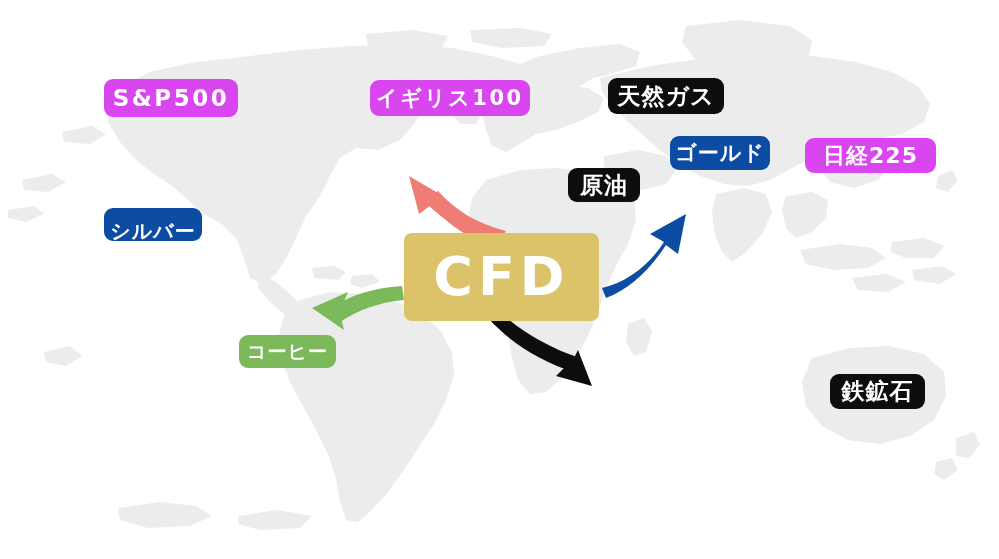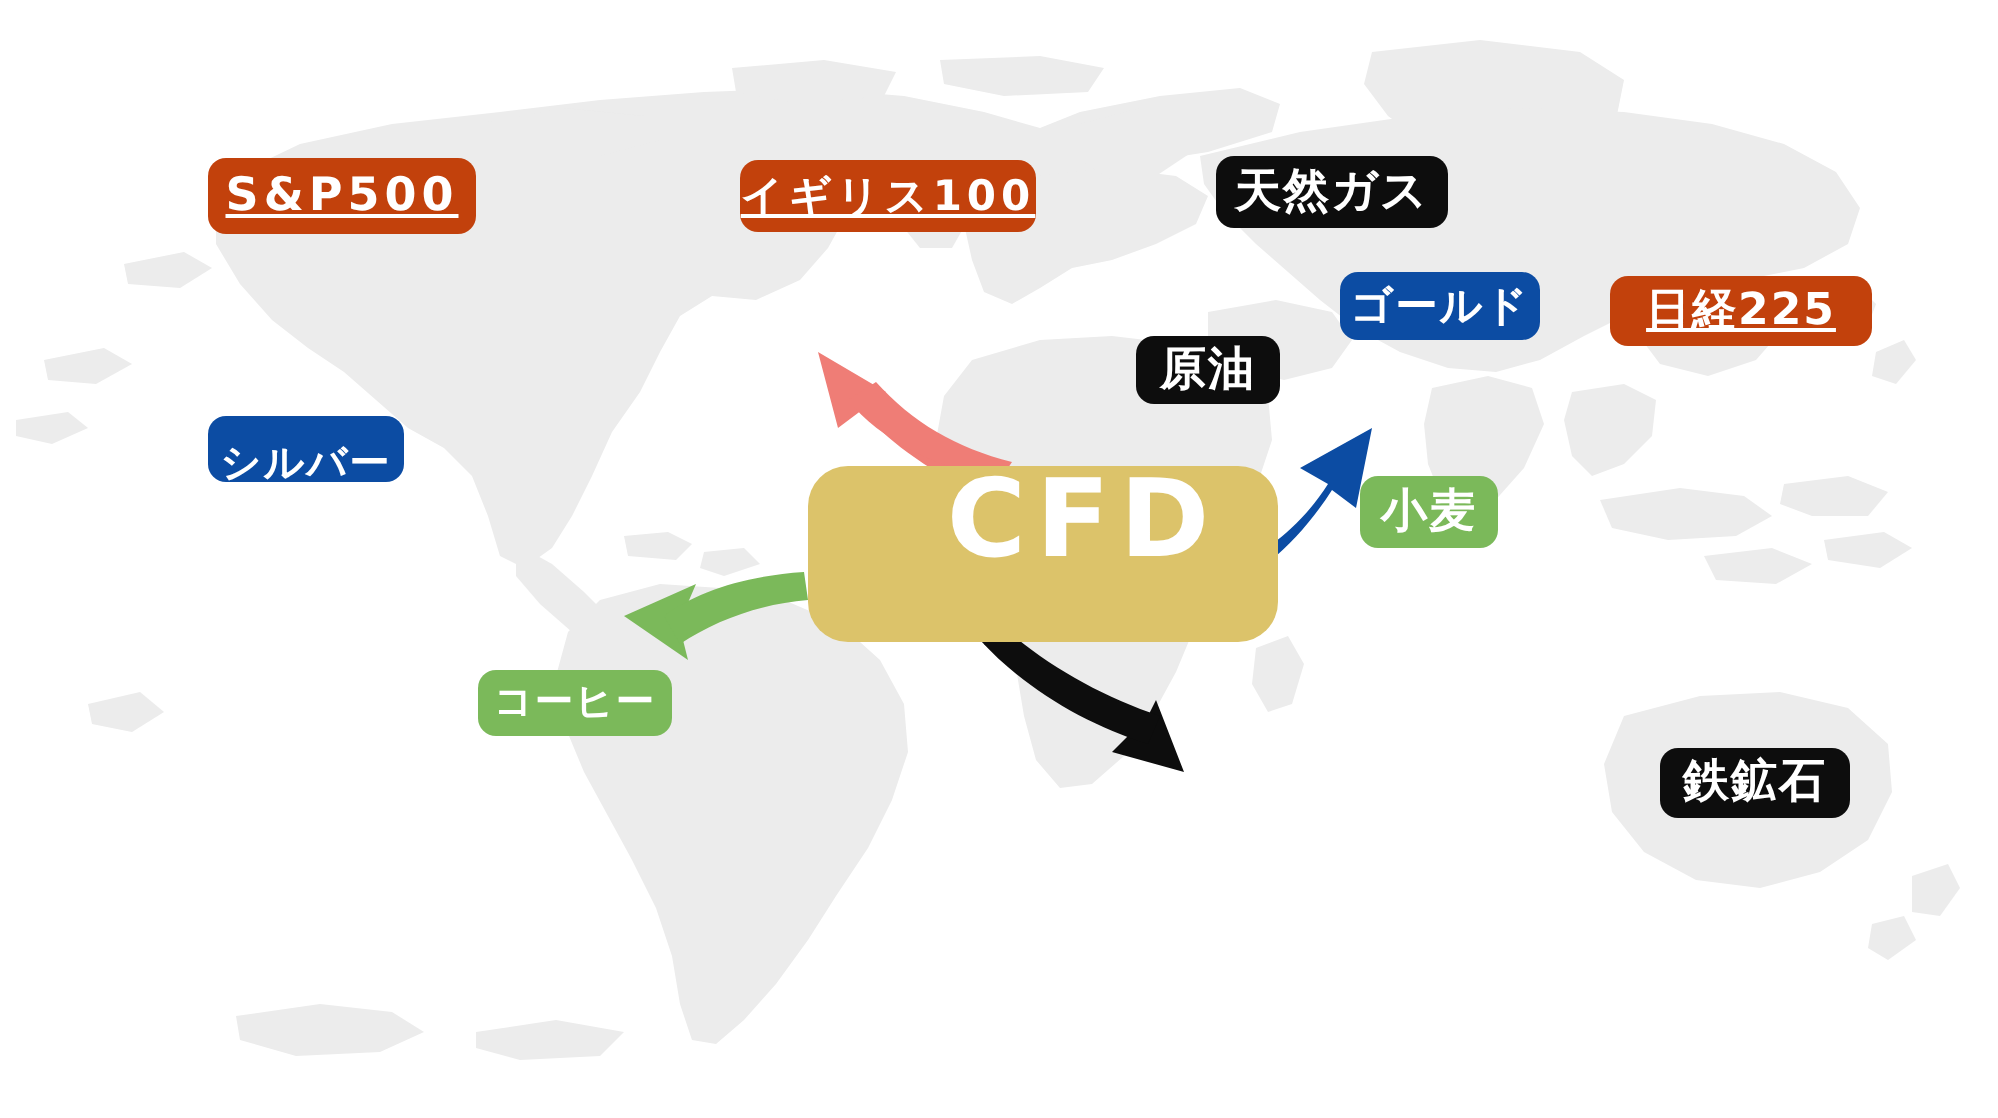--- a/index.html
+++ b/index.html
@@ -53,39 +53,39 @@
     font-family: "DejaVu Sans", sans-serif;
     letter-spacing: 2.5px;
     font-weight: 700;
   }
   .badge-jp {
     font-family: "DejaVu Sans", "Liberation Sans", sans-serif;
     letter-spacing: 1px;
   }
 
   
-  .c-red   { background: #c2410c; text-decoration: underline; }
+  .c-red   { background: #d946ef; }
   .c-blue  { background: #0c4ca3; }
   .c-green { background: #7bb95a; }
   .c-black { background: #0d0d0d; }
 
   
   #cfd-node {
     position: absolute;
     left: 404px;
     top: 233px;
     width: 195px;
     height: 88px;
     background: #ddc濃;
     background: #dcc36a;
-    border-radius: 20px;
+    border-radius: 8px;
     display: flex;
+    align-items: center;
     justify-content: center;
     z-index: 5;
-    padding-left: 40px;
   }
   #cfd-label {
     color: #ffffff;
     font-family: "DejaVu Sans", sans-serif;
     font-size: 54px;
     font-weight: 700;
     letter-spacing: 5px;
     line-height: 1;
   }
 
@@ -238,21 +238,21 @@
   </svg>
 
   <div id="cfd-node">
     <span id="cfd-label">CFD</span>
   </div>
 
   <div class="badge badge-latin c-red" style="left:104px; top:79px; width:134px; height:38px; font-size:23px;">
     <span>S&amp;P500</span>
   </div>
 
-  <div class="badge badge-latin c-red" style="left:370px; top:80px; width:148px; height:36px; font-size:21px;">
+  <div class="badge badge-latin c-red" style="left:370px; top:80px; width:160px; height:36px; font-size:21px;">
     <span>イギリス100</span>
   </div>
 
   <div class="badge badge-jp c-black" style="left:608px; top:78px; width:116px; height:36px; font-size:23px;">
     <span>天然ガス</span>
   </div>
 
   <div class="badge badge-jp c-blue" style="left:670px; top:136px; width:100px; height:34px; font-size:21px;">
     <span>ゴールド</span>
   </div>
@@ -262,23 +262,20 @@
   </div>
 
   <div class="badge badge-jp c-black" style="left:568px; top:168px; width:72px; height:34px; font-size:23px;">
     <span>原油</span>
   </div>
 
   <div class="badge badge-jp c-blue" style="left:104px; top:208px; width:98px; height:33px; font-size:20px;align-items:flex-end;">
     <span>シルバー</span>
   </div>
 
-  <div class="badge badge-jp c-green" style="left:680px; top:238px; width:69px; height:36px; font-size:23px;">
-    <span>小麦</span>
-  </div>
 
   <div class="badge badge-jp c-green" style="left:239px; top:335px; width:97px; height:33px; font-size:19px;">
     <span>コーヒー</span>
   </div>
 
   <div class="badge badge-jp c-black" style="left:830px; top:374px; width:95px; height:35px; font-size:23px;">
     <span>鉄鉱石</span>
   </div>
 
 

